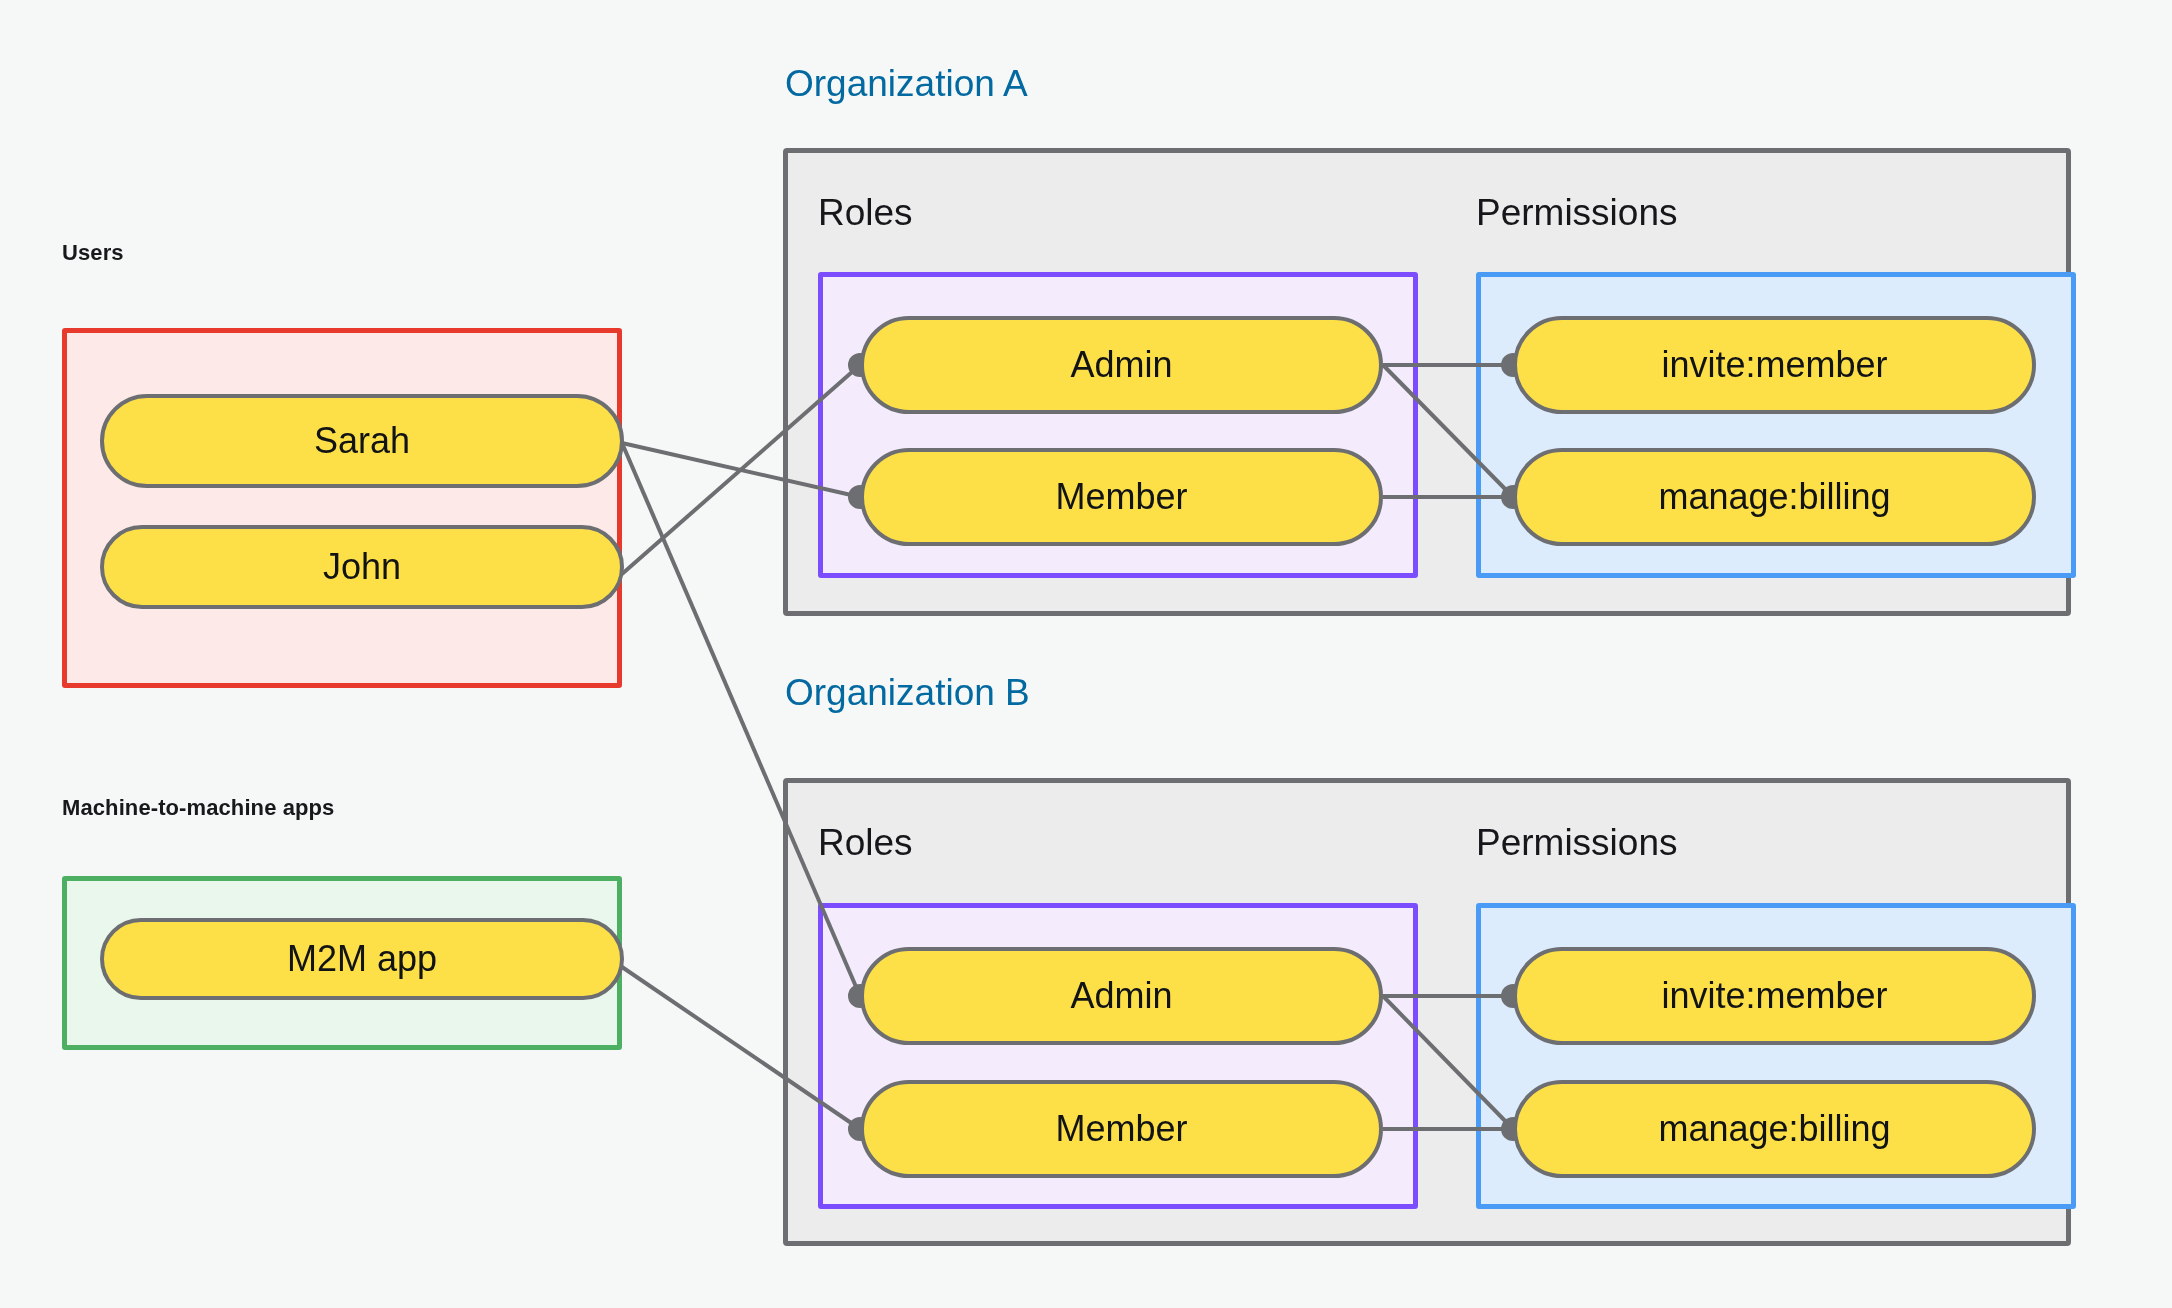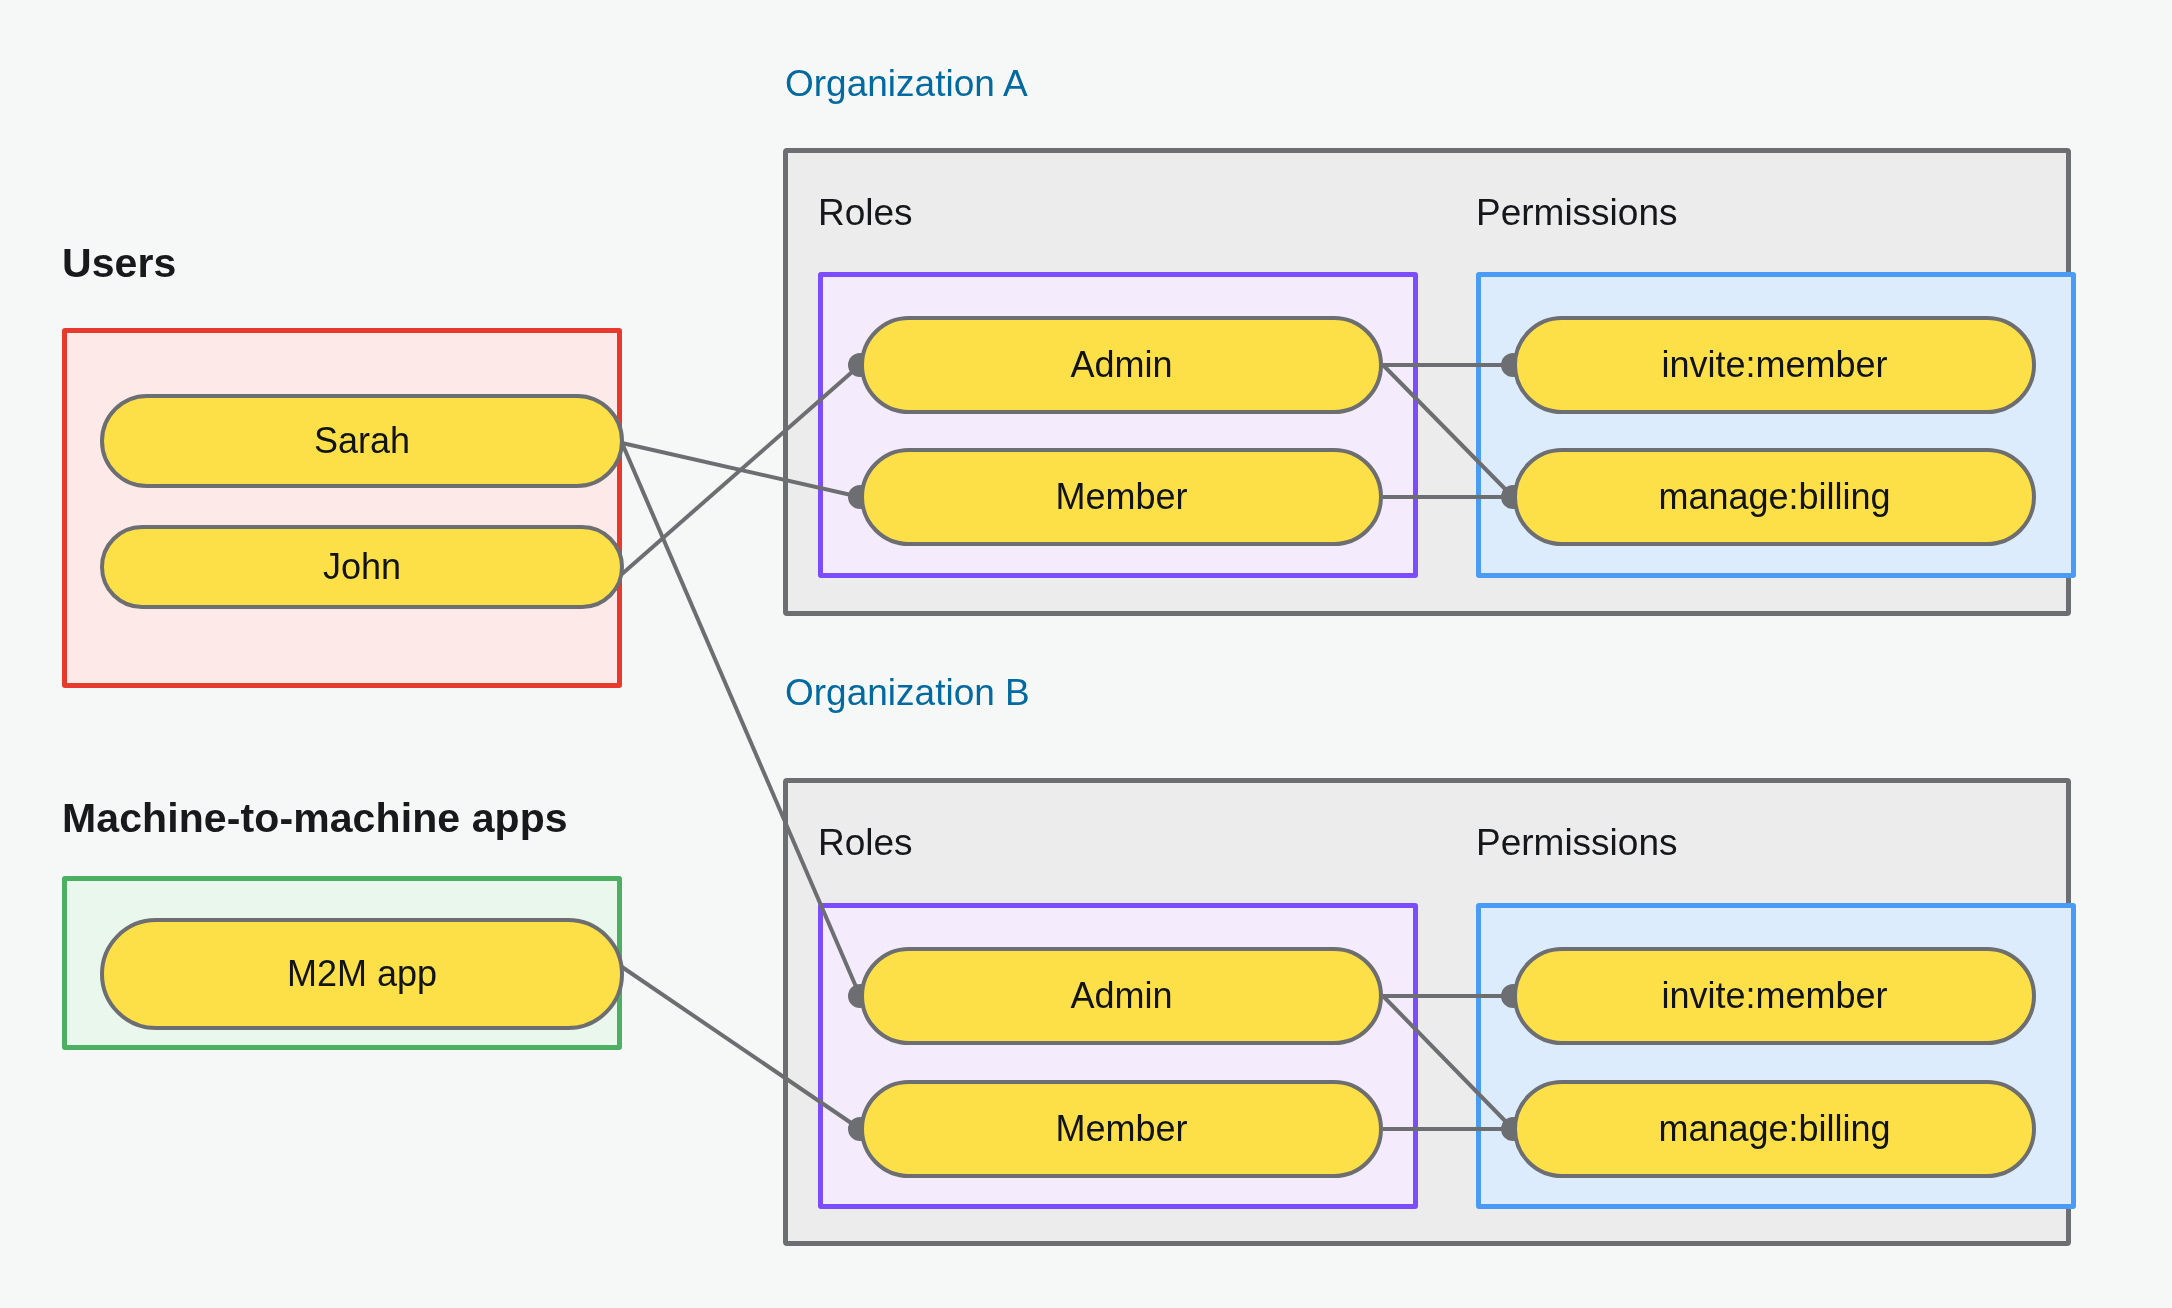--- a/index.html
+++ b/index.html
@@ -21,21 +21,21 @@
     top: 0;
     width: 2172px;
     height: 1308px;
     pointer-events: none;
     z-index: 5;
   }
 
   
   .caption {
     position: absolute;
-    font-size: 41px;
+    font-size: 22px;
     font-weight: 700;
     color: #18191b;
     letter-spacing: 0.1px;
     white-space: nowrap;
     z-index: 8;
   }
   .org-caption {
     position: absolute;
     font-size: 37px;
     font-weight: 400;
@@ -148,21 +148,21 @@
   <div class="box box-users" style="left:62px; top:328px; width:560px; height:360px;"></div>
 
   <div class="pill" style="left:100px; top:394px; width:524px; height:94px;">Sarah</div>
 
   <div class="pill" style="left:100px; top:525px; width:524px; height:84px;">John</div>
 
   <div class="caption" style="left:62px; top:795px;">Machine-to-machine apps</div>
 
   <div class="box box-m2m" style="left:62px; top:876px; width:560px; height:174px;"></div>
 
-  <div class="pill" style="left:100px; top:918px; width:524px; height:112px;">M2M app</div>
+  <div class="pill" style="left:100px; top:918px; width:524px; height:82px;">M2M app</div>
 
   <div class="org-caption" style="left:785px; top:63px;">Organization A</div>
 
   <div class="box box-org" style="left:783px; top:148px; width:1288px; height:468px;"></div>
 
   <div class="group-heading" style="left:818px; top:192px;">Roles</div>
 
   <div class="group-heading" style="left:1476px; top:192px;">Permissions</div>
 
   <div class="box box-roles" style="left:818px; top:272px; width:600px; height:306px;"></div>

